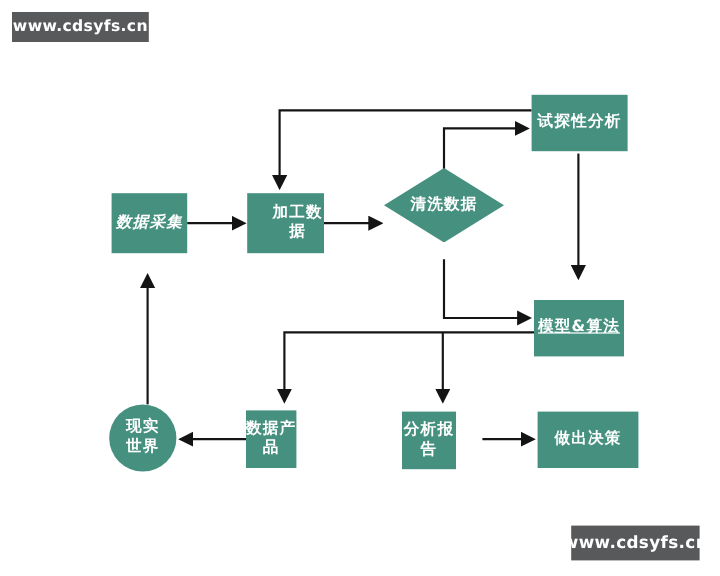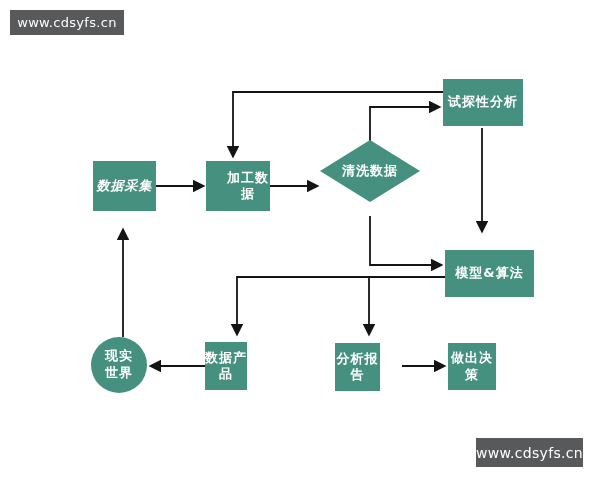--- a/index.html
+++ b/index.html
@@ -53,21 +53,21 @@
   .diamond-label { position: relative; z-index: 1; }
   .node.circle {
     border-radius: 50%;
     flex-direction: column;
     line-height: 1.3;
   }
   .watermark {
     position: absolute;
     background: var(--wm-bg);
     color: var(--wm-text);
-    font-weight: normal;
+    font-weight: bold;
     display: flex;
     align-items: center;
     justify-content: center;
     letter-spacing: 0.3px;
   }
   .watermark.top    { left: 10px;  top: 10px;  width: 114px; height: 25px; font-size: 13px; }
   .watermark.bottom { left: 476px; top: 438px; width: 107px; height: 29px; font-size: 14px; }
   .attribution {
     position: absolute;
     left: 395px; top: 407px;
@@ -75,25 +75,25 @@
     font-size: 15px;
     letter-spacing: 1px;
     white-space: nowrap;
     text-shadow: 0 1px 0 rgba(255,255,255,0.9);
   }
   
   .n-collect  { left: 93px;  top: 161px; width: 63px; height: 50px; font-style: italic; }
   .n-process  { left: 206px; top: 161px; width: 64px; height: 50px; padding-left: 20px; }
   .n-clean    { left: 320px; top: 140px; width: 100px; height: 62px; }
   .n-explore  { left: 443px; top: 79px;  width: 80px; height: 47px; text-align: center; }
-  .n-model    { left: 445px; top: 250px; width: 89px; height: 47px; }
+  .n-model    { left: 445px; top: 250px; width: 75px; height: 47px; text-decoration: underline; }
   .n-world    { left: 91px;  top: 337px; width: 56px; height: 56px; }
   .n-product  { left: 205px; top: 342px; width: 42px; height: 48px; }
   .n-report   { left: 335px; top: 343px; width: 45px; height: 48px; }
-  .n-decision { left: 448px; top: 343px; width: 48px; height: 47px; }
+  .n-decision { left: 448px; top: 343px; width: 84px; height: 47px; }
 </style>
 </head>
 <body>
 
 <div class="canvas">
 
   <svg class="arrow-layer" width="600" height="480" viewBox="0 0 600 480">
     <defs>
       <marker id="ah" viewBox="0 0 10 10" refX="8" refY="5" markerWidth="7" markerHeight="7" orient="auto-start-reverse">
         <path d="M0,0 L10,5 L0,10 z" fill="#141414"></path>

